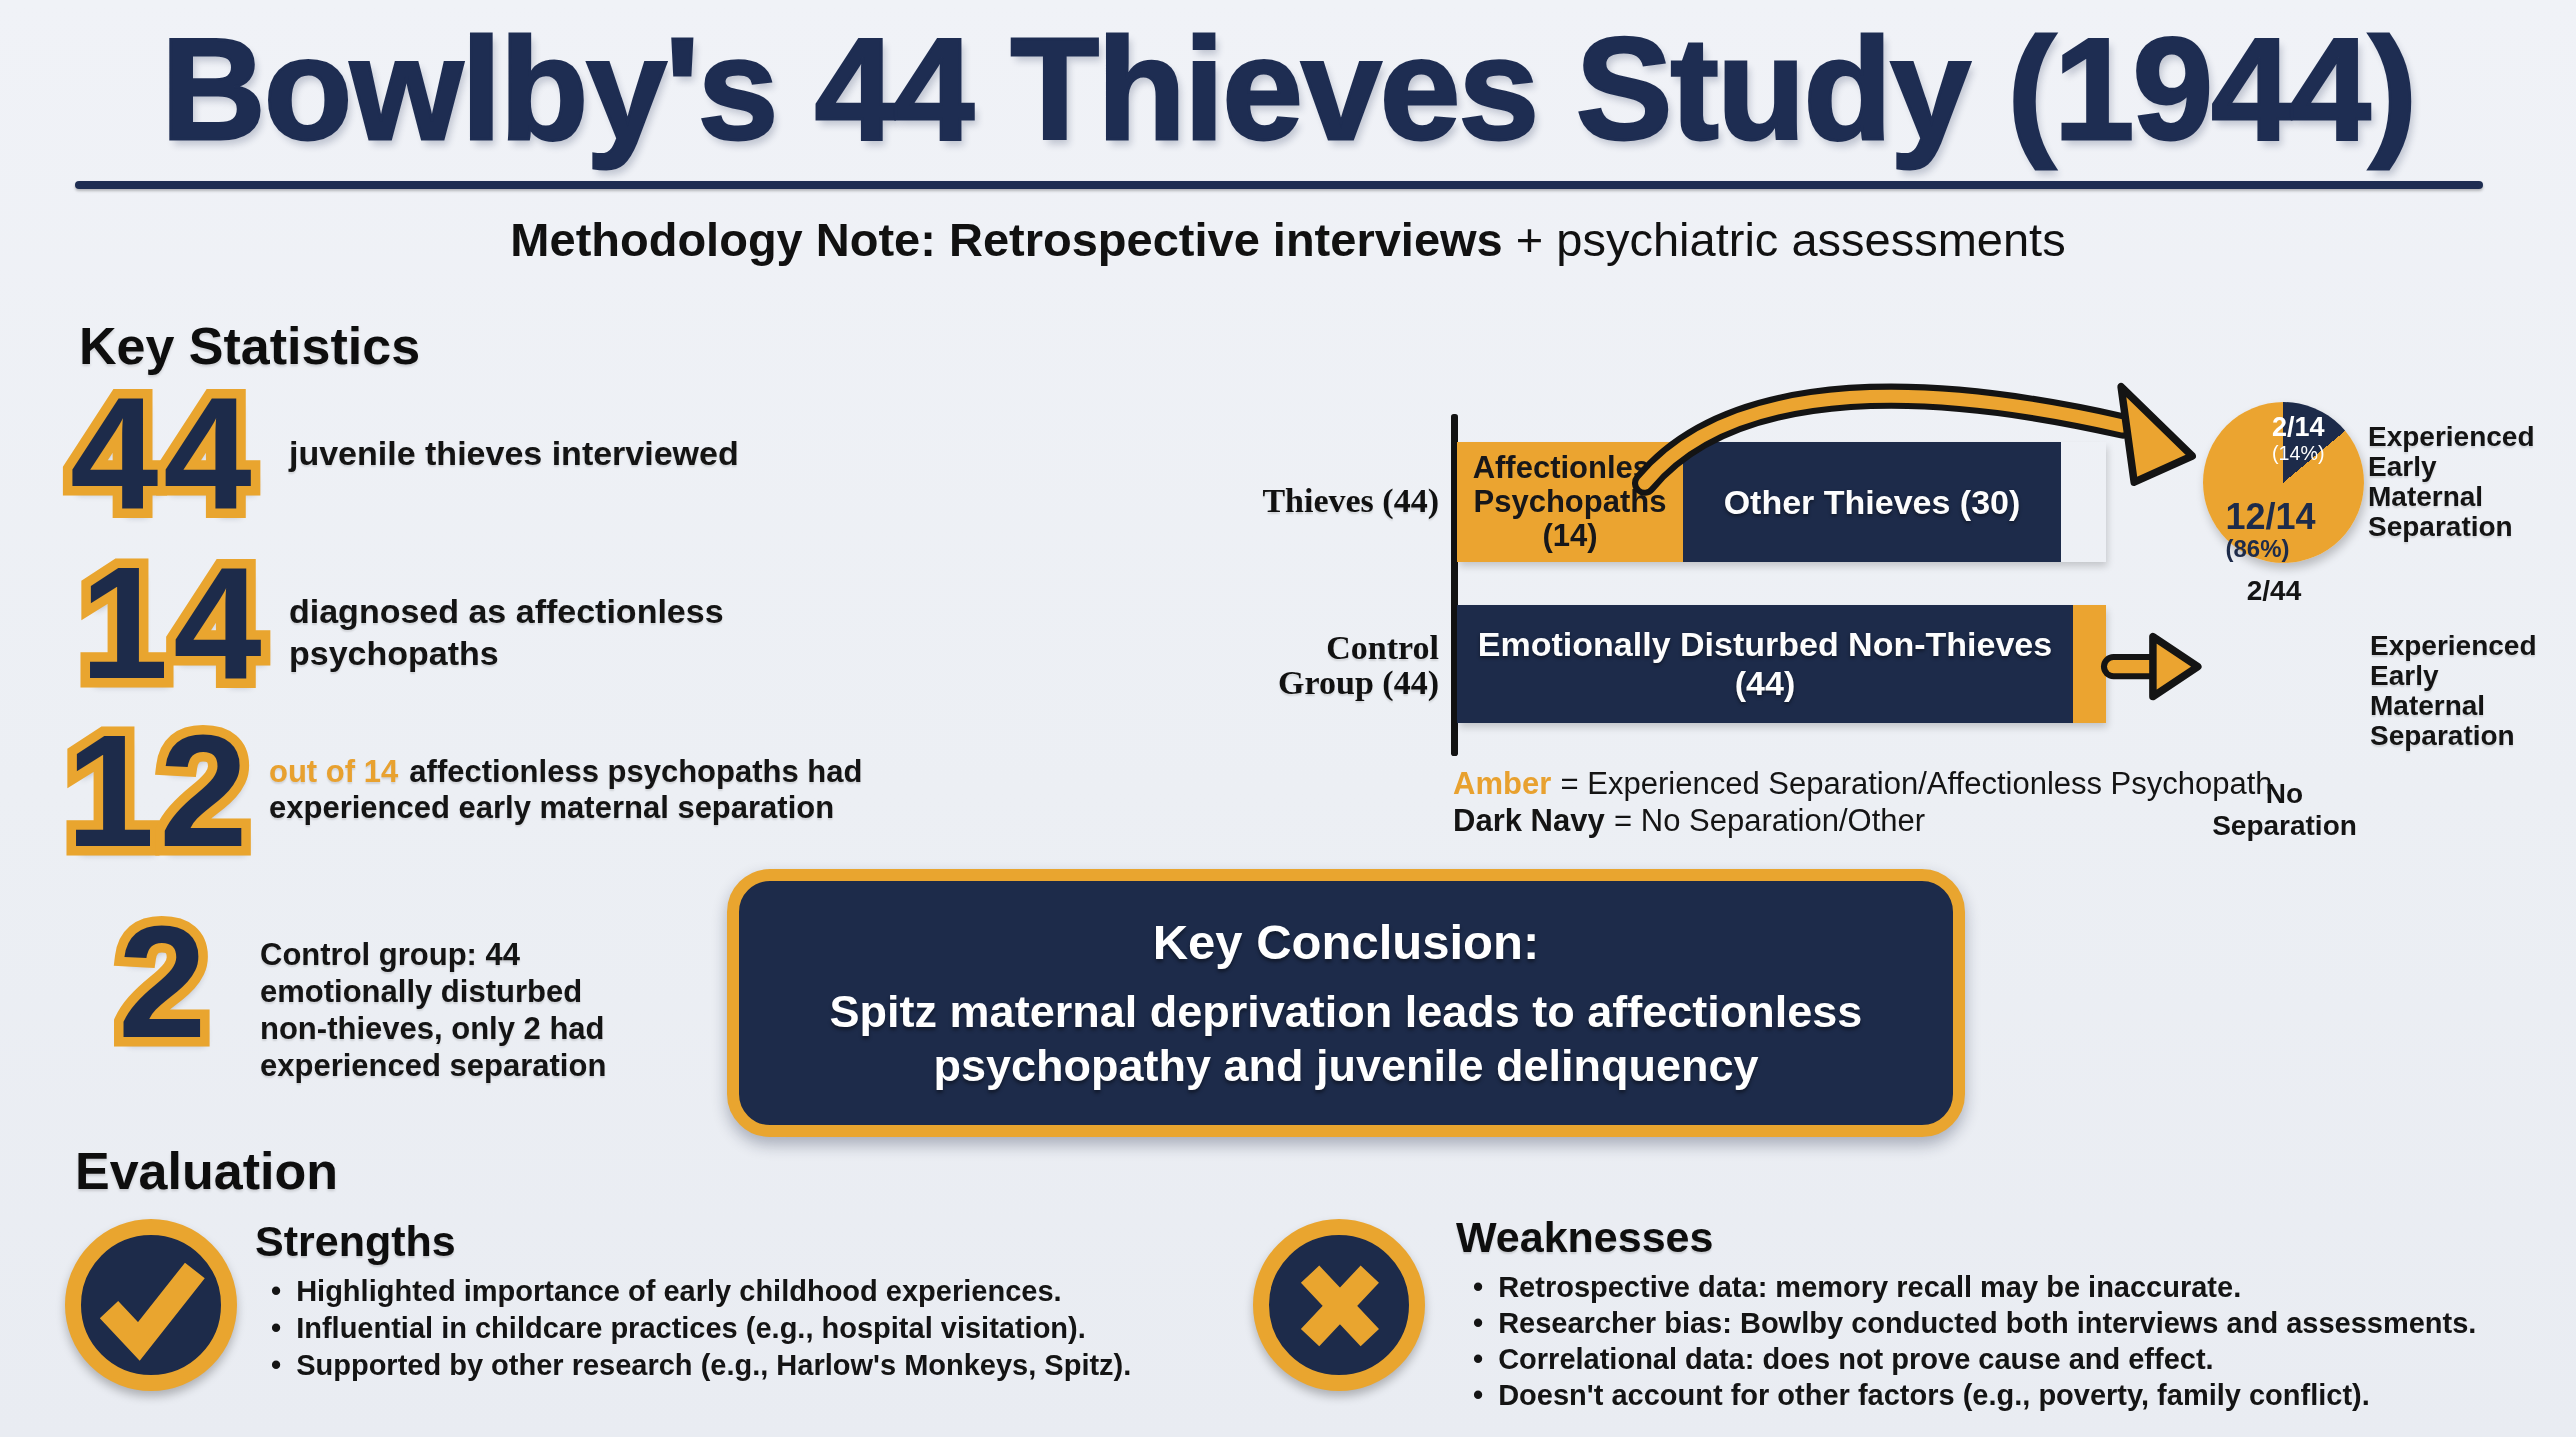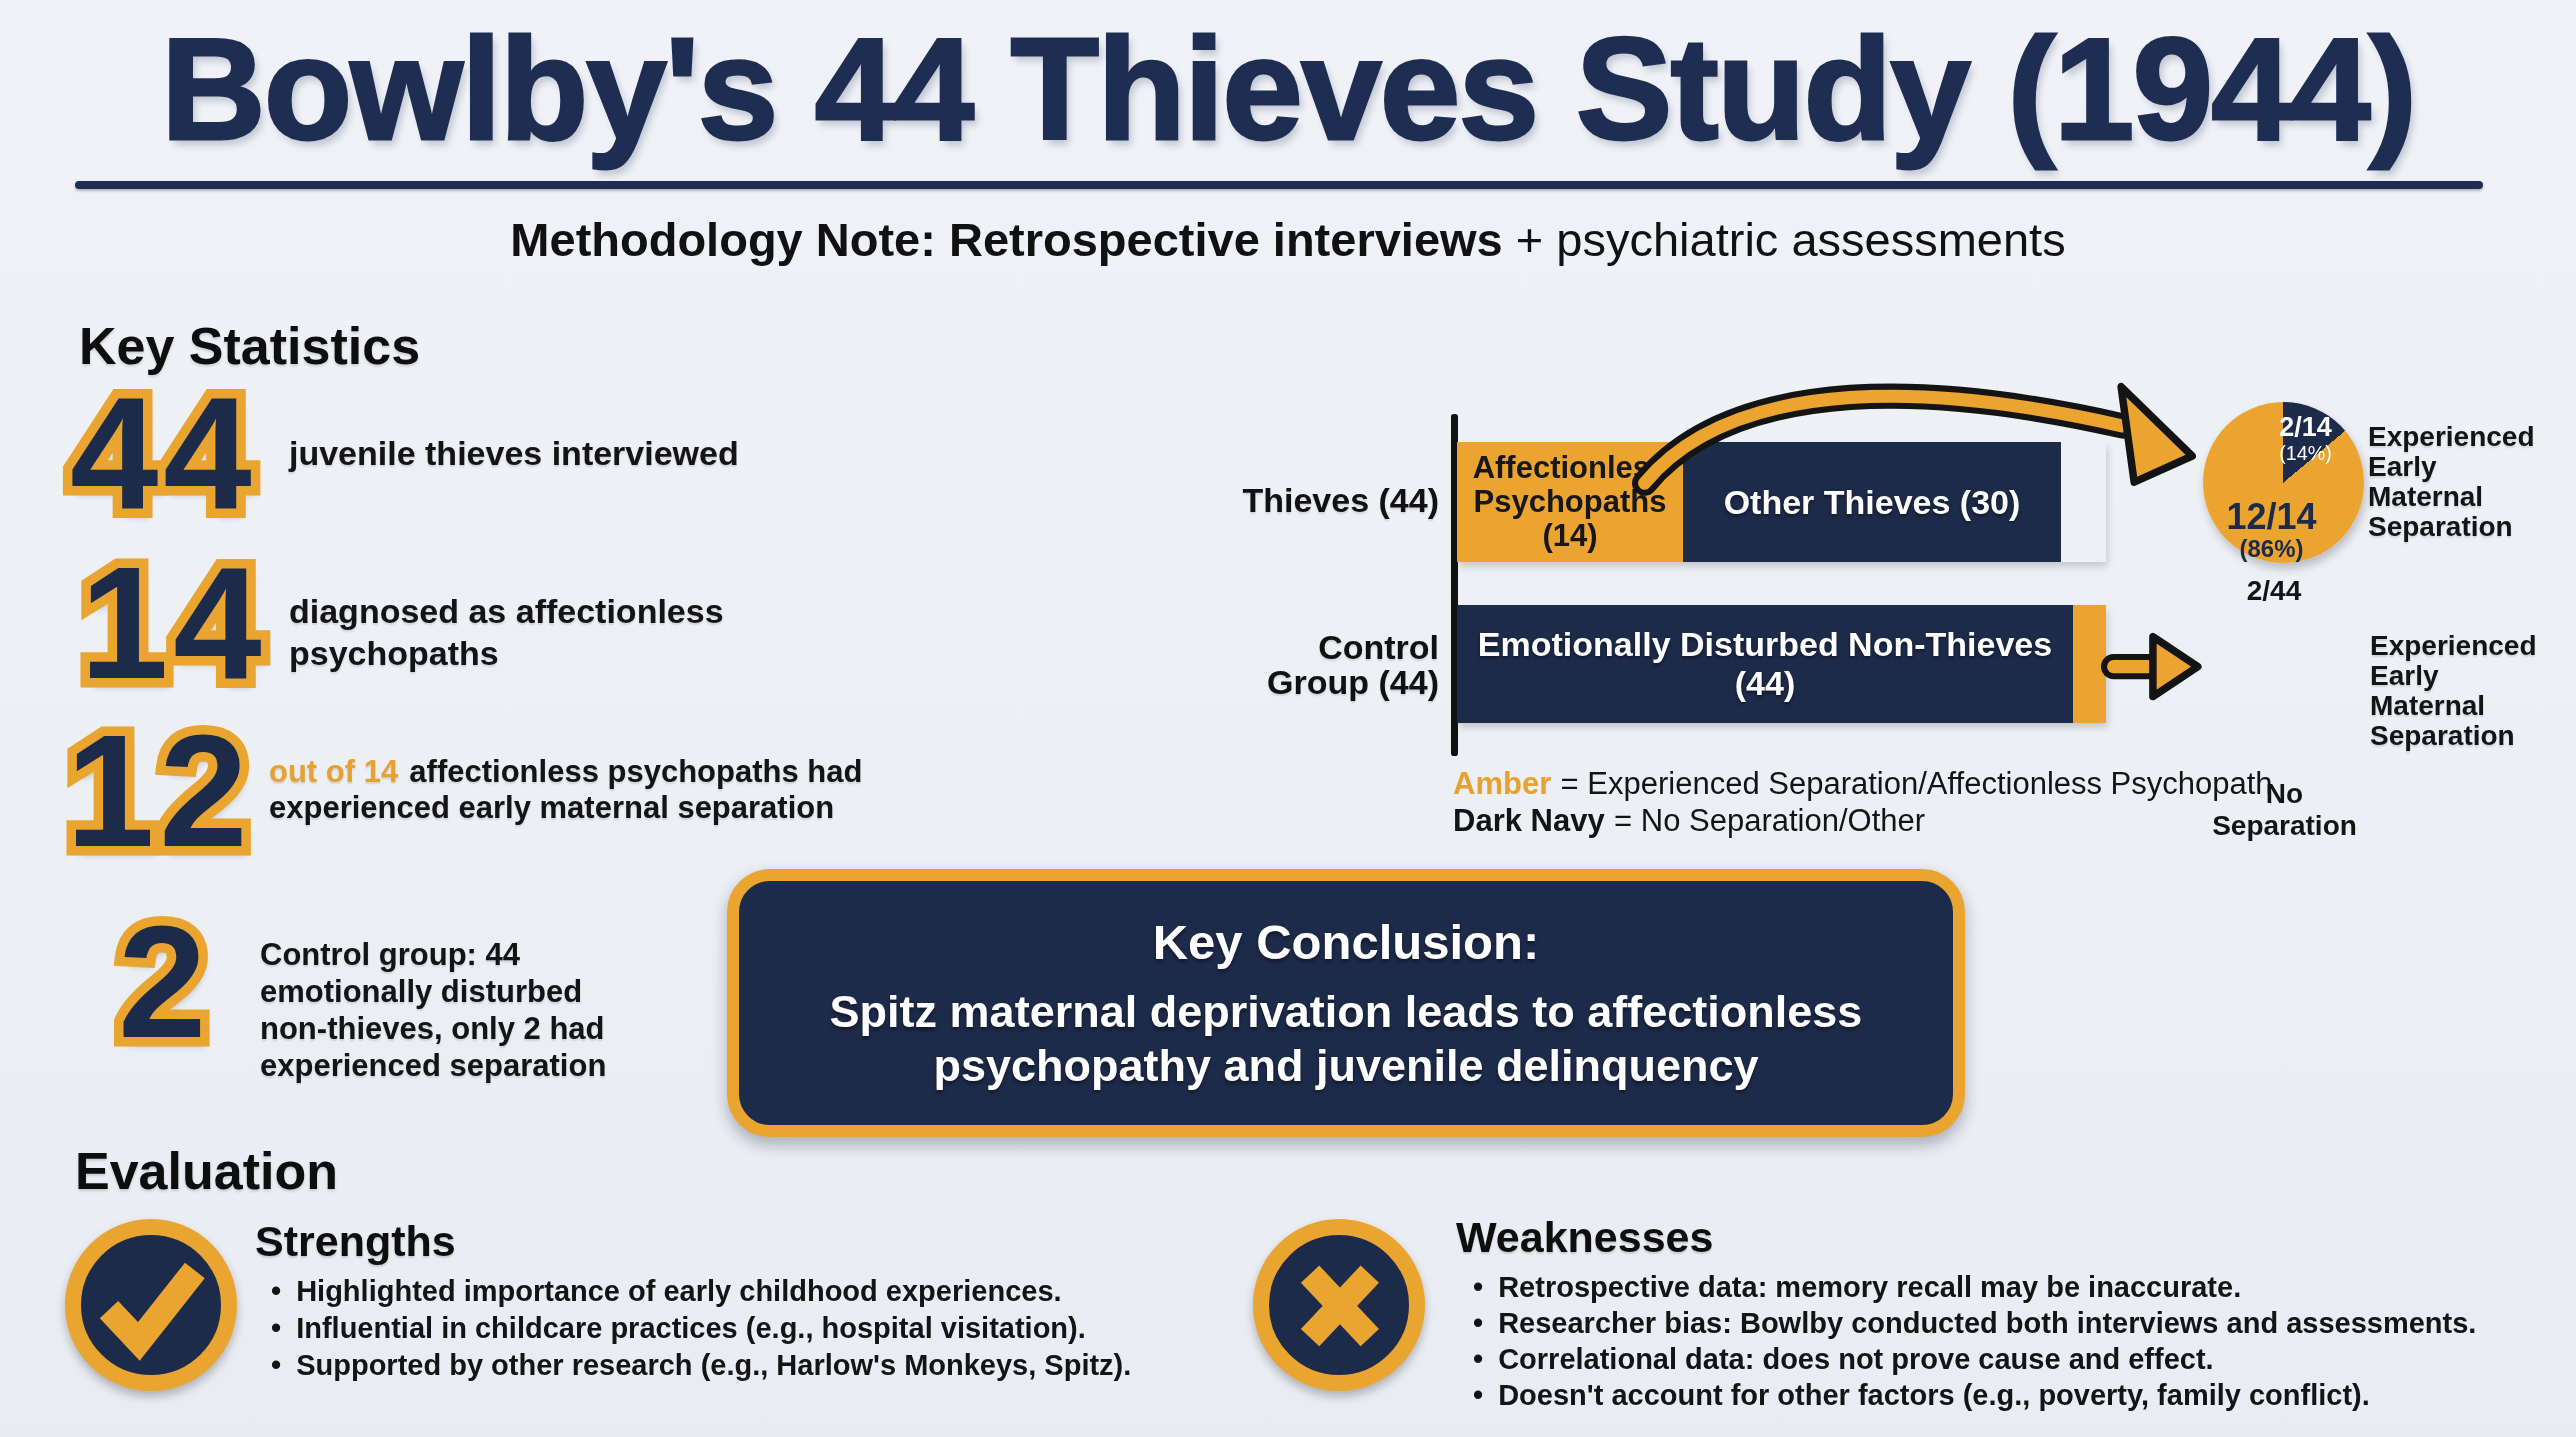--- a/index.html
+++ b/index.html
@@ -4,21 +4,21 @@
 <style>
   html,body{margin:0;padding:0;background:#dfe3ea;}
   .canvas{
     position:relative; width:2576px; height:1438px; overflow:hidden;
     background:linear-gradient(180deg,#f0f2f7 0%, #ecEFF4 55%, #e9ecf2 100%);
     font-family:"Liberation Sans","DejaVu Sans",sans-serif;
     color:#141414;
   }
   .abs{position:absolute;}
   .center{text-align:center;}
-  .right{text-align:right;}
+  .right{text-align:right;font-family:Liberation Serif, serif;}
 
   
   .title{
     top:13px; left:0; width:100%; text-align:center;
     font-size:145px; font-weight:700; letter-spacing:-1.9px;
     color:#1E2D52; -webkit-text-stroke:2.8px #1E2D52;
     text-shadow:3.7px 5.6px 7.5px rgba(30,45,82,.22);
     line-height:1.05;
   }
   .divider{ top:181px; left:75px; width:2408px; height:8.4px; background:#1E2D52; border-radius:4.7px; box-shadow:0 1.9px 2.8px rgba(0,0,0,.25);}
@@ -56,21 +56,21 @@
   .legend-term-amber{ color:#E8A12F; font-weight:700;}
   .legend-term-navy{ color:#141414; font-weight:700;}
   .legend-def{ font-weight:400; margin-left:9.4px;}
 
   
   .pie{ border-radius:50%; box-shadow:1.9px 5.6px 9.4px rgba(0,0,0,.22);}
   .pie1{ top:402px; left:2203px; width:161px; height:161px;
          background:conic-gradient(#1D2B4A 0deg 50deg, #EBA430 50deg 360deg);}
   .pie2{ top:608px; left:2202px; width:165px; height:165px;
          background:conic-gradient(from -12deg, #EBA430 0deg 18deg, #1D2B4A 18deg 360deg);}
-  .pie-mini{ font-weight:700; text-align:center;}
+  .pie-mini{ font-weight:700; text-align:left;}
   .p1-slice{ left:69px; top:11.2px; width:67px; color:#fff;}
   .p1-slice .big{ font-size:27px; line-height:29px;}
   .p1-slice .small{ font-size:19.7px; line-height:22.5px; font-weight:400;}
   .p1-main{ left:22.5px; top:96px; width:92px; color:#1D2B4A;}
   .p1-main .big{ font-size:36px; line-height:37px;}
   .p1-main .small{ font-size:24px; line-height:27px;}
   .p2-main{ left:26px; top:86px; width:112px; color:#fff;}
   .p2-main .big{ font-size:36px; line-height:39px;}
   .p2-main .small{ font-size:24px; line-height:27px;}
   .sidelabel{ width:159px; font-size:28px; font-weight:700; line-height:30px; color:#141414; text-shadow:0 1.9px 1.9px rgba(0,0,0,.12);}

